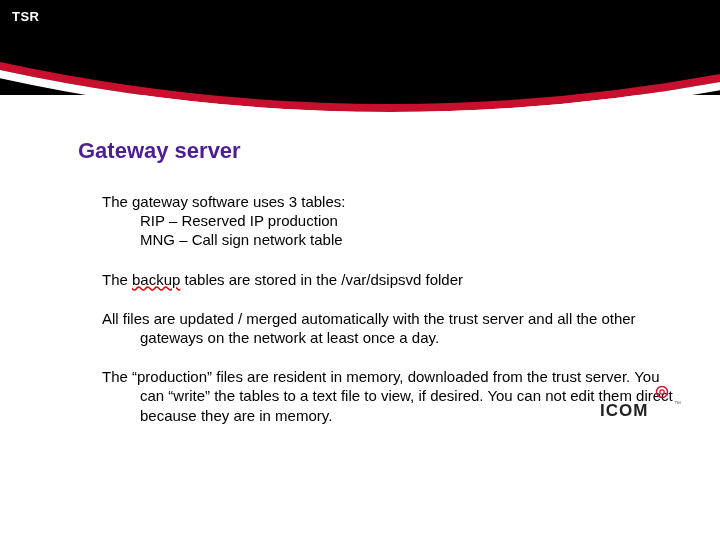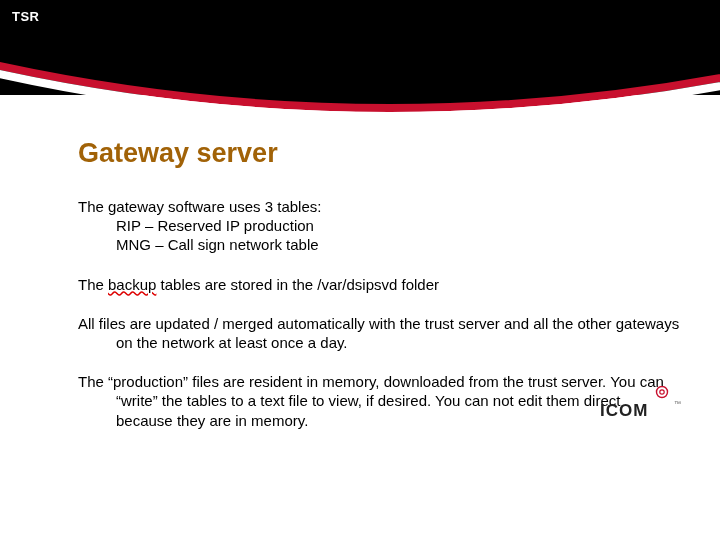--- a/index.html
+++ b/index.html
@@ -24,30 +24,31 @@
       top: 34px; left: -60px;
       width: 900px; height: 180px;
     }
     .content {
       position: absolute;
       top: 138px;
       left: 78px;
       right: 40px;
     }
     .title {
-      font-size: 27px;
+      font-size: 22px;
       font-weight: bold;
-      color: #a16207;
+      color: #4c1d95;
       margin-bottom: 28px;
     }
     .para {
       font-size: 15px;
       color: #000;
       line-height: 1.28;
       margin-bottom: 20px;
+      margin-left: 24px;
     }
     .indent { padding-left: 38px; }
     .u-hand { text-decoration: underline; text-decoration-style: wavy; text-decoration-color: #d00; }
     .footer-logo {
       position: absolute;
       bottom: 18px;
       right: 36px;
     }
   </style>
 </head>

